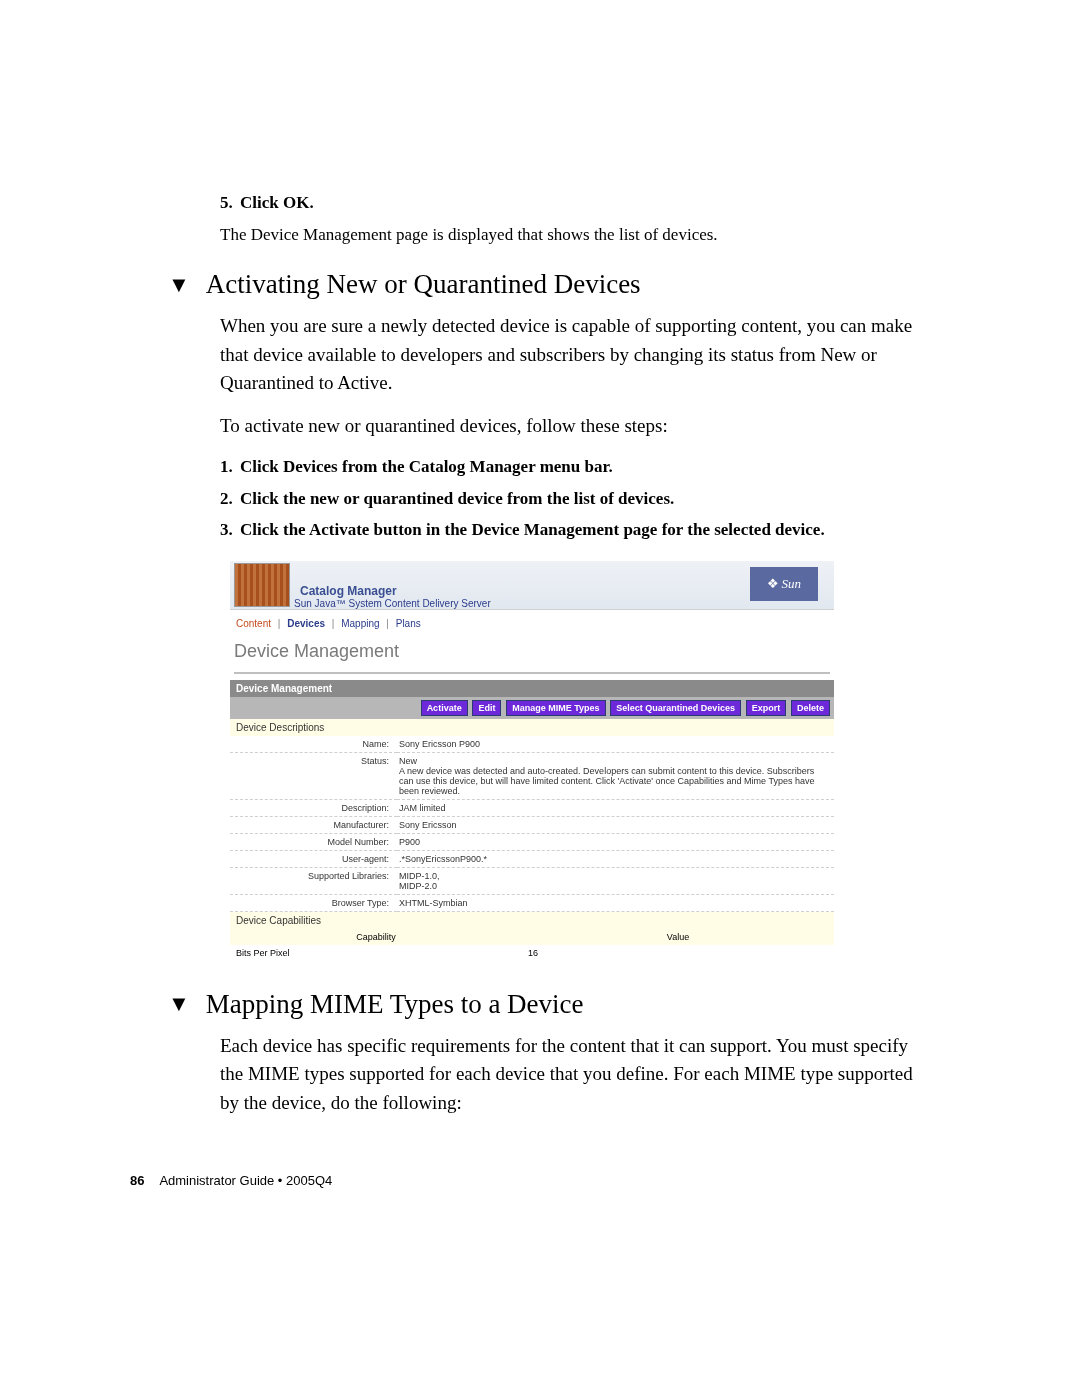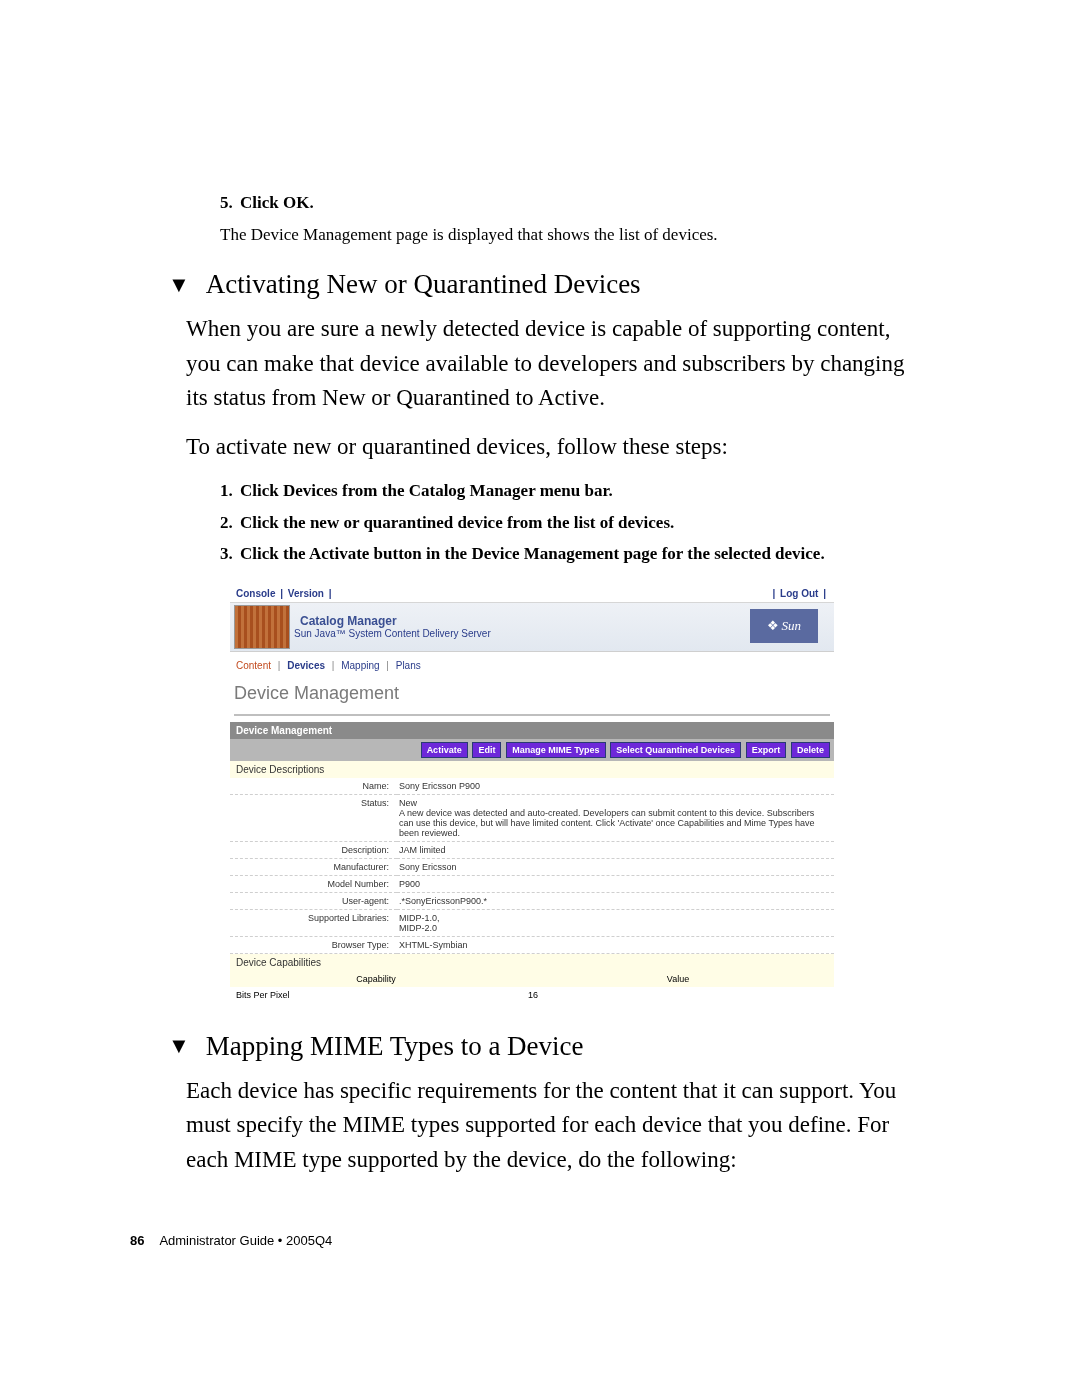--- a/index.html
+++ b/index.html
@@ -39,22 +39,22 @@
     font-weight: normal;
     font-family: "Palatino Linotype", Palatino, serif;
     margin: 22px 0 12px 38px;
   }
   .triangle {
     font-size: 22px;
     display: inline-block;
     margin-right: 16px;
   }
   .para {
-    margin-left: 56px;
-    font-size: 23px;
+    margin-left: 90px;
+    font-size: 19px;
     line-height: 1.5;
     margin-bottom: 14px;
   }
 
   
   .screenshot {
     margin: 18px 0 28px 100px;
     width: 604px;
     font-family: Verdana, Arial, sans-serif;
     font-size: 10px;
@@ -67,21 +67,21 @@
     font-size: 10px;
     border-bottom: 1px solid #d6d6d6;
   }
   .ss-topbar .left span, .ss-topbar .right span {
     color: #2a3c8a;
     font-weight: bold;
   }
   .ss-topbar .sep { color:#888; margin:0 2px; font-weight:normal;}
   .ss-banner {
     display:flex;
-    align-items:center;
+    align-items:flex-end;
     background: linear-gradient(#eef1f6,#e2e8f0);
     border-bottom:1px solid #cfcfcf;
     height:48px;
     position:relative;
   }
   .ss-banner-img {
     width:54px; height:42px;
     margin:2px 4px;
     background:
       repeating-linear-gradient(90deg,#c1713b 0 3px,#a84f1e 3px 6px);
@@ -229,33 +229,20 @@
   <div class="step-row">
     <span class="step-num bold">2.</span>
     <span class="step-text bold">Click the new or quarantined device from the list of devices.</span>
   </div>
   <div class="step-row">
     <span class="step-num bold">3.</span>
     <span class="step-text bold">Click the Activate button in the Device Management page for the selected device.</span>
   </div>
 
   <div class="screenshot">
-    <div class="ss-topbar">
-      <div class="left">
-        <span>Console</span>
-        <span class="sep">|</span>
-        <span>Version</span>
-        <span class="sep">|</span>
-      </div>
-      <div class="right">
-        <span class="sep">|</span>
-        <span>Log Out</span>
-        <span class="sep">|</span>
-      </div>
-    </div>
 
     <div class="ss-banner">
       <div class="ss-banner-img"></div>
       <div>
         <div class="ss-banner-title">Catalog Manager</div>
         <div class="ss-banner-sub">Sun Java™ System Content Delivery Server</div>
       </div>
       <div class="ss-sun">
           <span>Sun</span>
         </div>

